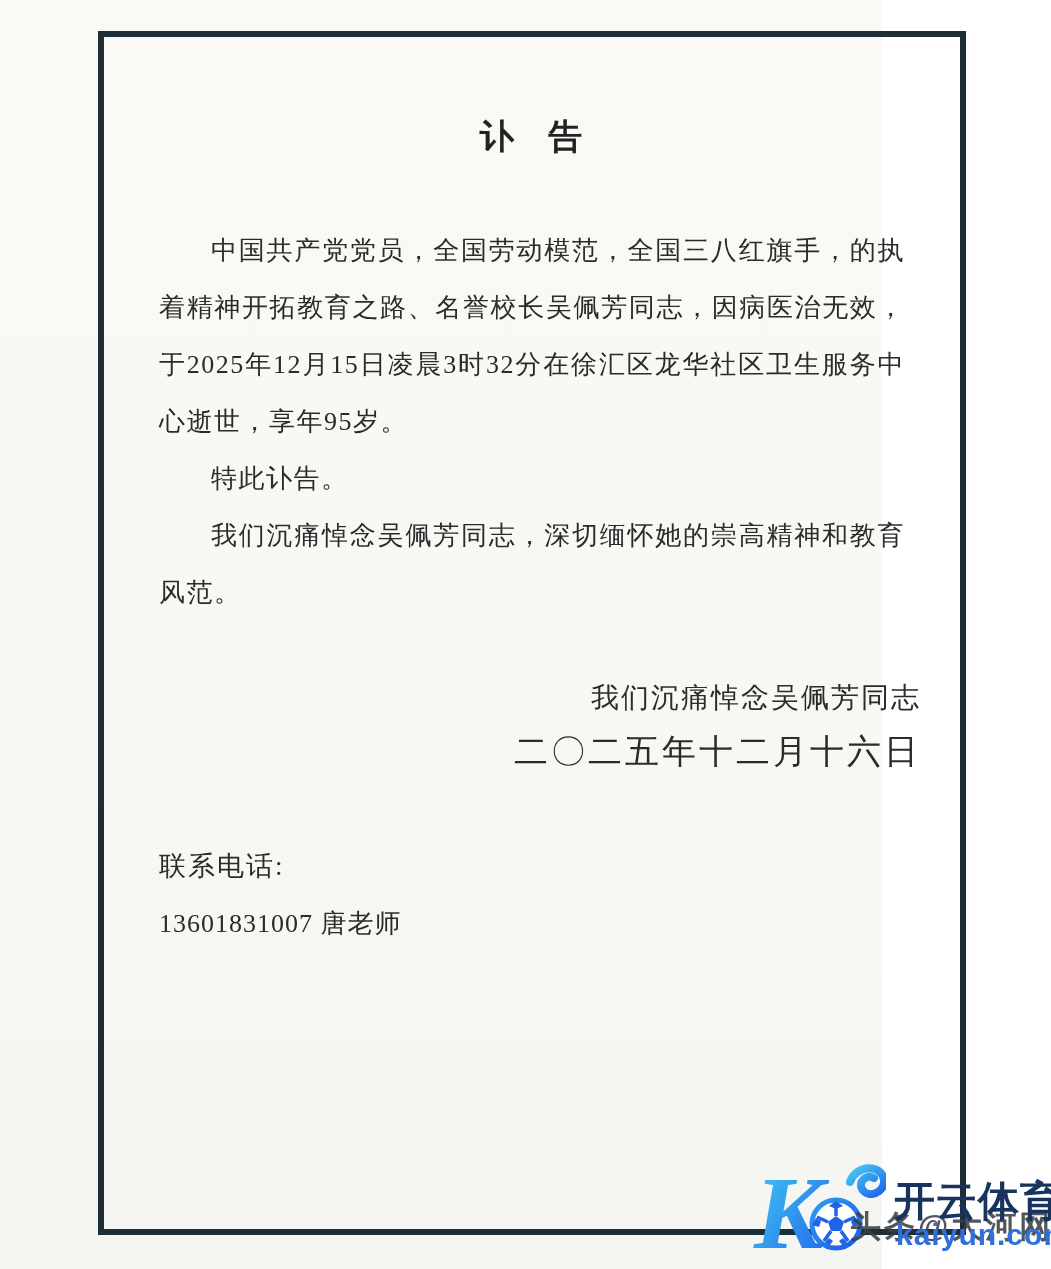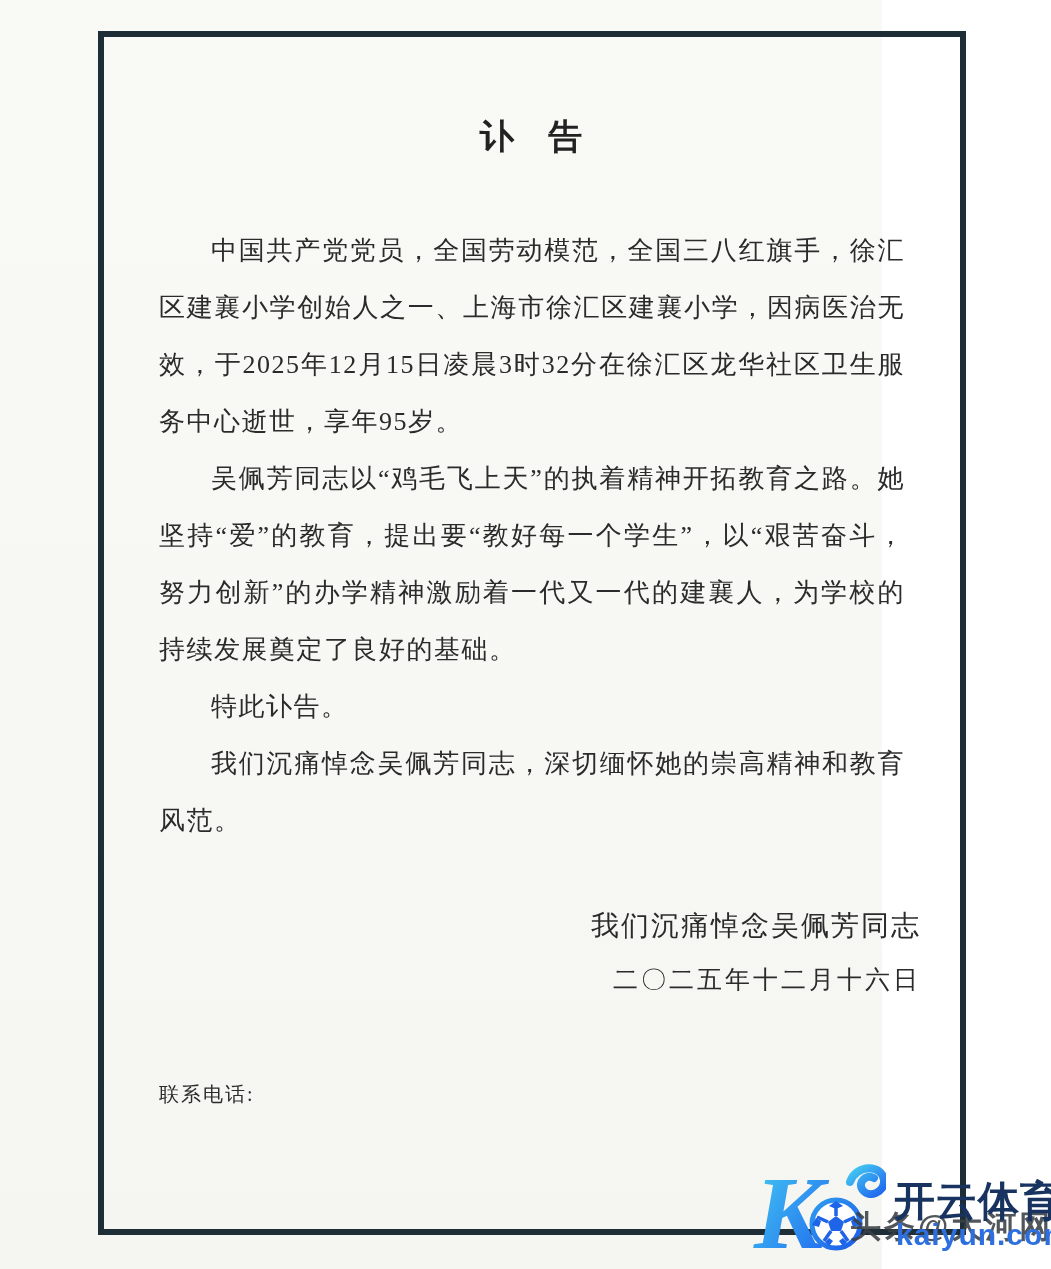--- a/index.html
+++ b/index.html
@@ -54,31 +54,31 @@
     margin-top: 48px;
     margin-right: -16px;
     text-align: right;
   }
   .sig-school {
     font-size: 28px;
     line-height: 57px;
     letter-spacing: 2px;
   }
   .sig-date {
-    font-size: 25px;
+    font-size: 34px;
     line-height: 52px;
     letter-spacing: 3px;
     text-align: right;
   }
   .contact-block {
     margin-top: 60px;
     text-align: left;
   }
   .contact-label {
-    font-size: 20px;
+    font-size: 27px;
     line-height: 57px;
     letter-spacing: 2px;
   }
   .contact-phone {
     font-size: 26px;
     line-height: 57px;
     letter-spacing: 1px;
   }
   
   .watermark {
@@ -135,33 +135,33 @@
 </head>
 <body>
 
 <div class="canvas">
 
   <div class="frame">
 
     <h1 class="title">讣 告</h1>
 
     <div class="body-block">
-      <p>中国共产党党员，全国劳动模范，全国三八红旗手，徐汇区建襄小学创始人之一、上海市徐汇区建襄小学，因病医治无效，于2025年12月15日凌晨3时32分在徐汇区龙华社区卫生服务中心逝世，享年95岁。</p>
-      <p>吴佩芳同志以“鸡毛飞上天”的执着精神开拓教育之路。她坚持“爱”的教育，提出要“教好每一个学生”，以“艰苦奋斗，努力创新”的办学精神激励着一代又一代的建襄人，为学校的持续发展奠定了良好的基础。</p>
+      <p>中国共产党党员，全国劳动模范，全国三八红旗手，的执着精神开拓教育之路、名誉校长吴佩芳同志，因病医治无效，于2025年12月15日凌晨3时32分在徐汇区龙华社区卫生服务中心逝世，享年95岁。</p>
       <p>特此讣告。</p>
       <p>我们沉痛悼念吴佩芳同志，深切缅怀她的崇高精神和教育风范。</p>
     </div>
 
     <div class="sig-block">
       <div class="sig-school">我们沉痛悼念吴佩芳同志</div>
       <div class="sig-date">二〇二五年十二月十六日</div>
     </div>
 
     <div class="contact-block">
       <div class="contact-label">联系电话:</div>
+      <div class="contact-phone">13601831007 唐老师</div>
     </div>
 
   </div>
 
   <div class="watermark">
 
     <svg class="klogo" viewBox="0 0 134 110" xmlns="http://www.w3.org/2000/svg">
       <defs>
         <linearGradient id="kg" x1="0" y1="0" x2="1" y2="1">
           <stop offset="0" stop-color="#45cdf2"></stop>

